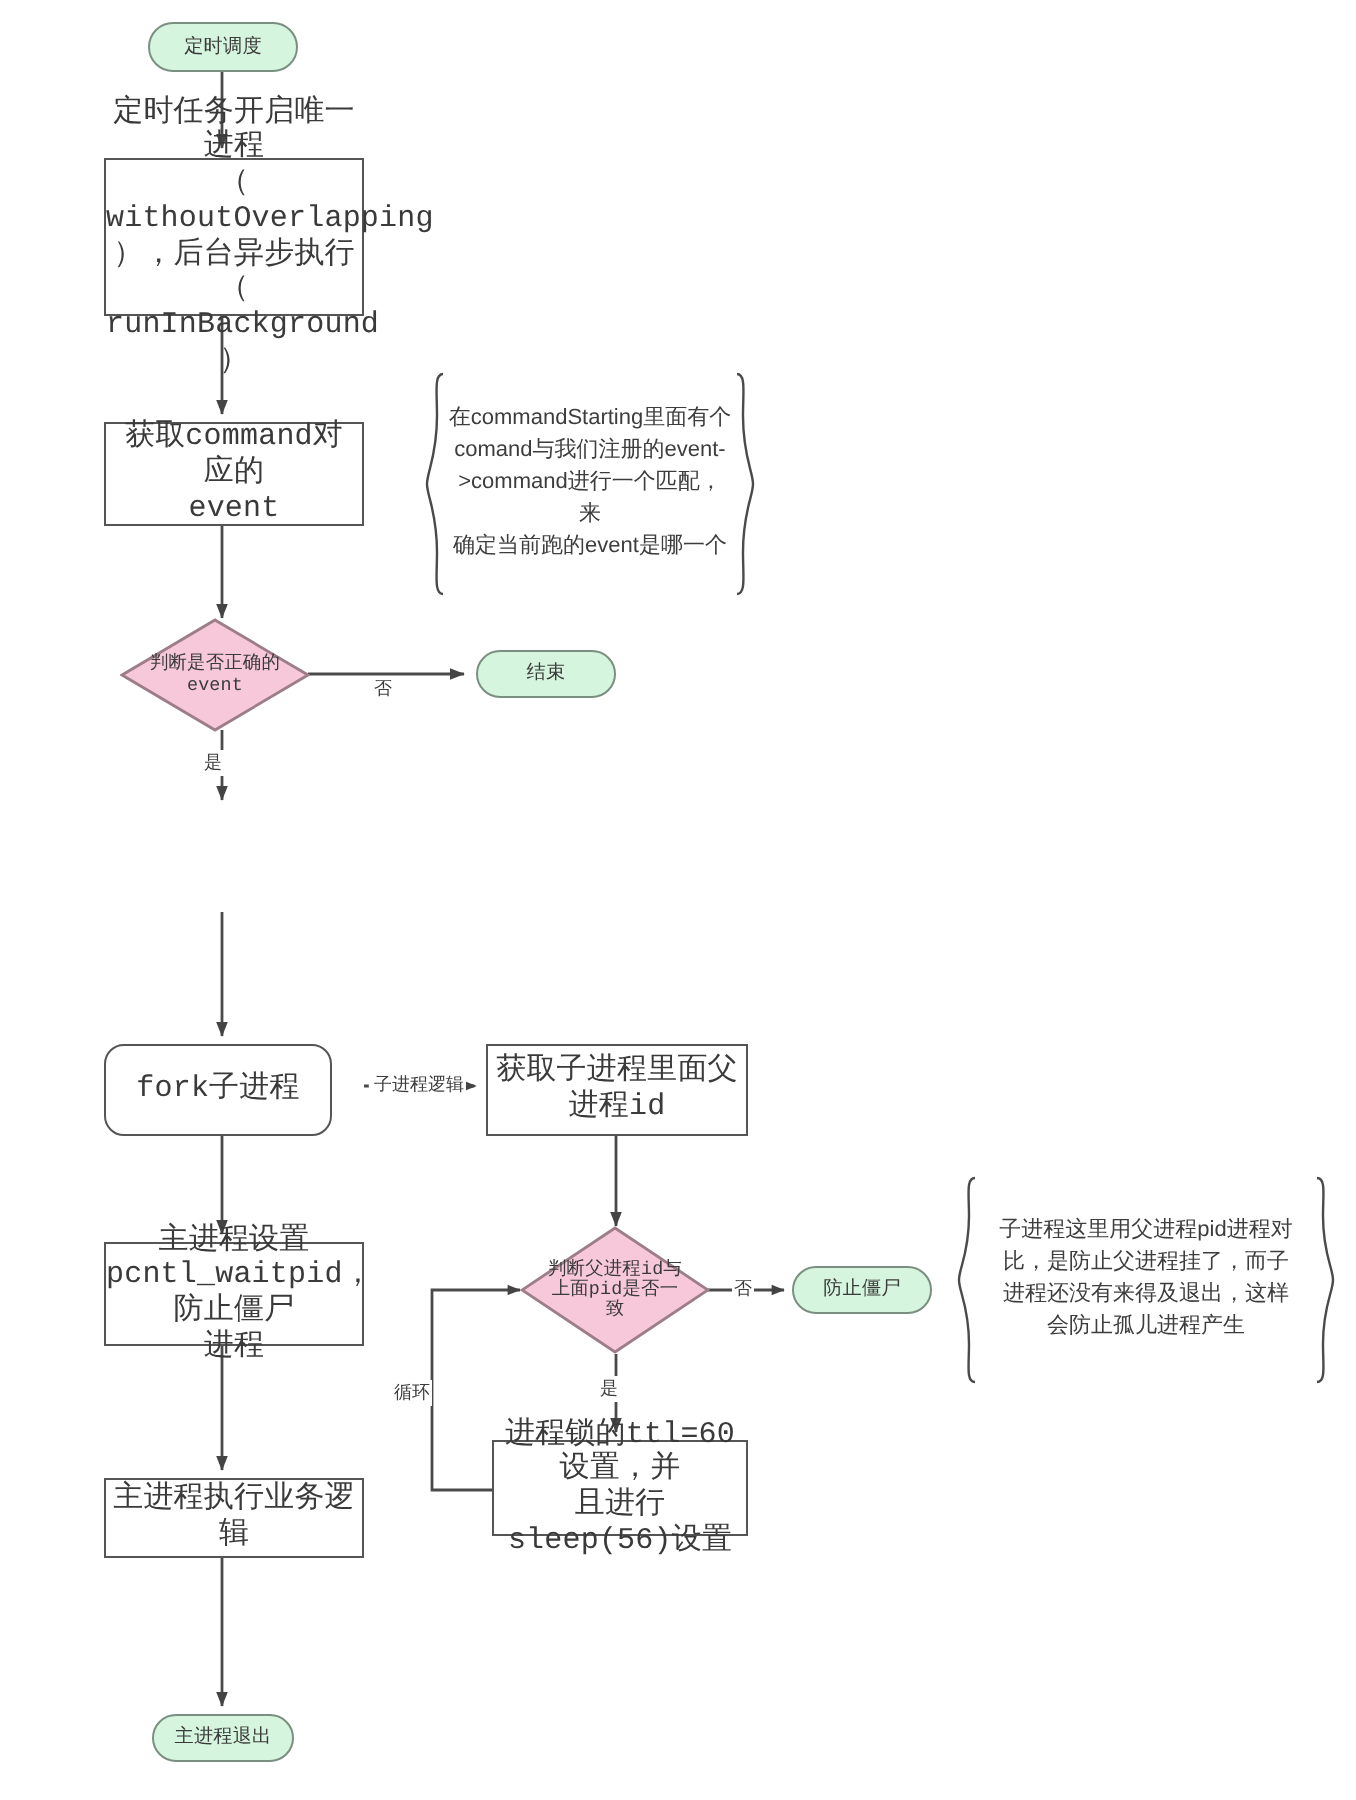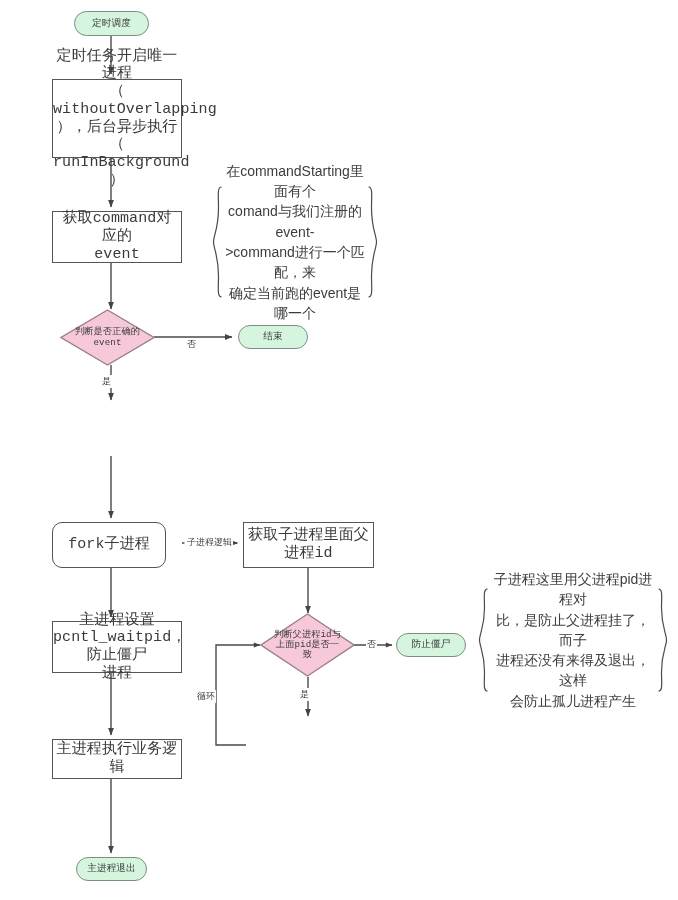--- a/index.html
+++ b/index.html
@@ -86,21 +86,21 @@
     color: #3d3d3d;
     background: #ffffff;
     padding: 0 1px;
     white-space: nowrap;
   }
   
   .note {
     position: absolute;
     display: flex;
     align-items: center;
-    font-size: 14px;
+    font-size: 11px;
     line-height: 1.45;
     color: #3d3d3d;
     text-align: center;
   }
   .note .brace {
     flex: 0 0 auto;
     height: 100%;
     color: #4a4a4a;
   }
   .note .note-body {
@@ -204,20 +204,24 @@
     </svg>
     <span class="txt">判断父进程id与
 上面pid是否一
 致</span>
   </div>
 
   <div class="node term" style="left:396px; top:633px; width:70px; height:24px;">
     <span class="txt">防止僵尸</span>
   </div>
 
+  <div class="node proc" style="left:246px; top:720px; width:128px; height:48px;">
+    <span class="txt">进程锁的ttl=60设置，并
+且进行sleep(56)设置</span>
+  </div>
 
   <div class="node proc" style="left:52px; top:739px; width:130px; height:40px;justify-content:flex-end;">
     <span class="txt">主进程执行业务逻辑</span>
   </div>
 
   <div class="node term" style="left:76px; top:857px; width:71px; height:24px;">
     <span class="txt">主进程退出</span>
   </div>
 
   <span class="elabel" style="left:186px; top:338px;">否</span>

